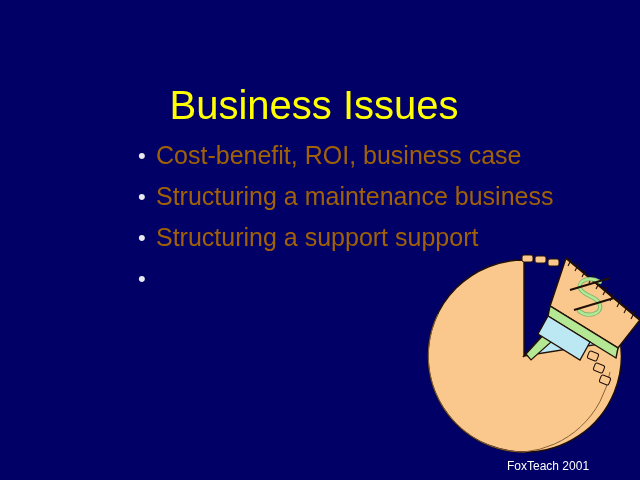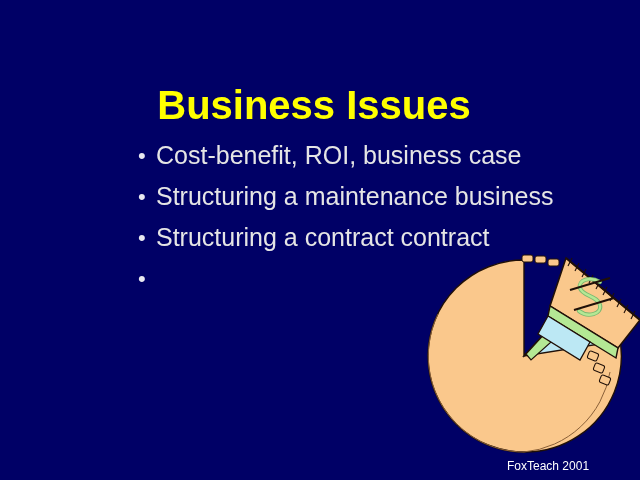--- a/index.html
+++ b/index.html
@@ -17,21 +17,21 @@
     -webkit-font-smoothing: none;
   }
   #slide-title {
     position: absolute;
     left: 0;
     top: 56px;
     width: 628px;
     text-align: center;
     color: #FFFF00;
     font-size: 40px;
-    font-weight: bold;
+    font-weight: normal;
     letter-spacing: 0px;
     line-height: 44px;
     white-space: nowrap;
   }
   #bullet-list {
     position: absolute;
     left: 134px;
     top: 140px;
     width: 470px;
   }
@@ -44,21 +44,21 @@
     width: 22px;
     flex: 0 0 22px;
     color: #E8E8F0;
     font-size: 22px;
     line-height: 31px;
     text-align: left;
     padding-left: 4px;
     box-sizing: border-box;
   }
   .bullet-text {
-    color: #e5e5e5;
+    color: #a16207;
     font-size: 25px;
     line-height: 31px;
     max-width: 400px;
   }
   #footer-note {
     position: absolute;
     left: 507px;
     top: 459px;
     color: #FFFFFF;
     font-size: 12px;
@@ -91,21 +91,21 @@
       <span class="bullet-text">Cost-benefit, ROI, business case</span>
     </div>
 
     <div class="bullet-row">
       <span class="bullet-marker">•</span>
       <span class="bullet-text">Structuring a maintenance business</span>
     </div>
 
     <div class="bullet-row">
       <span class="bullet-marker">•</span>
-      <span class="bullet-text">Structuring a contract contract</span>
+      <span class="bullet-text">Structuring a support support</span>
     </div>
 
     <div class="bullet-row">
       <span class="bullet-marker">•</span>
     </div>
 
   </div>
 
   <div id="pie-art">
     <svg width="236" height="215" viewBox="0 0 236 215">

